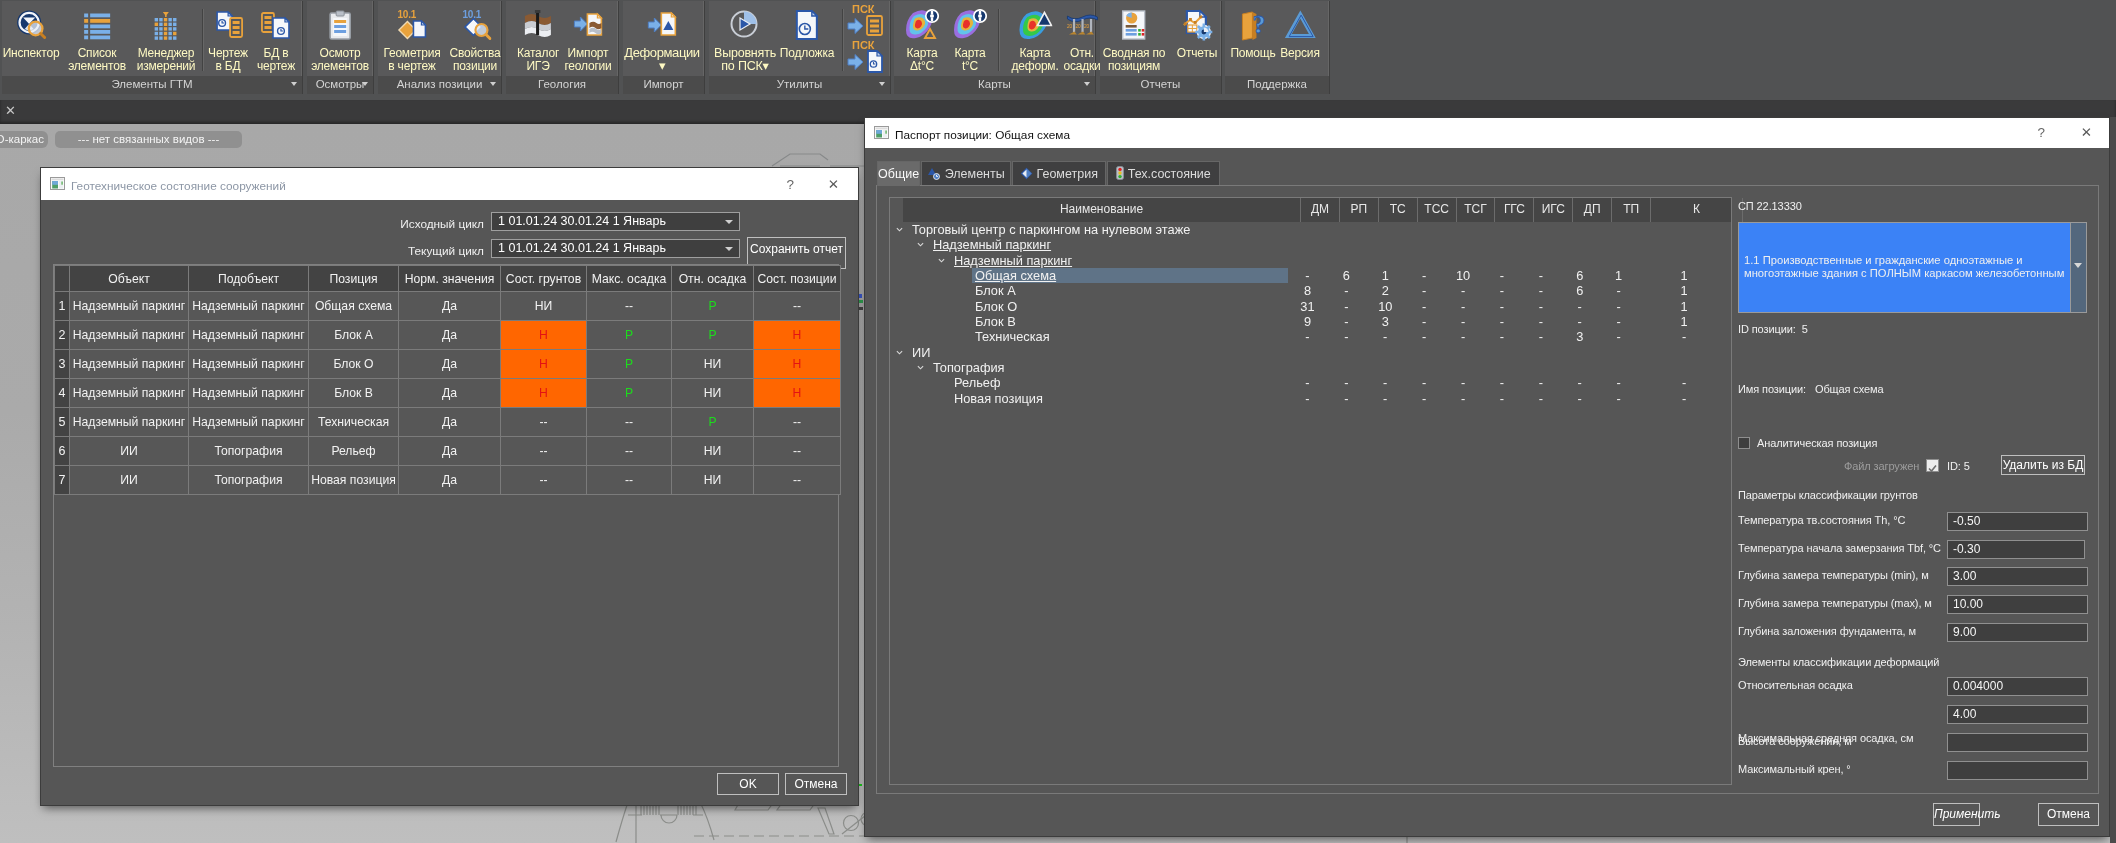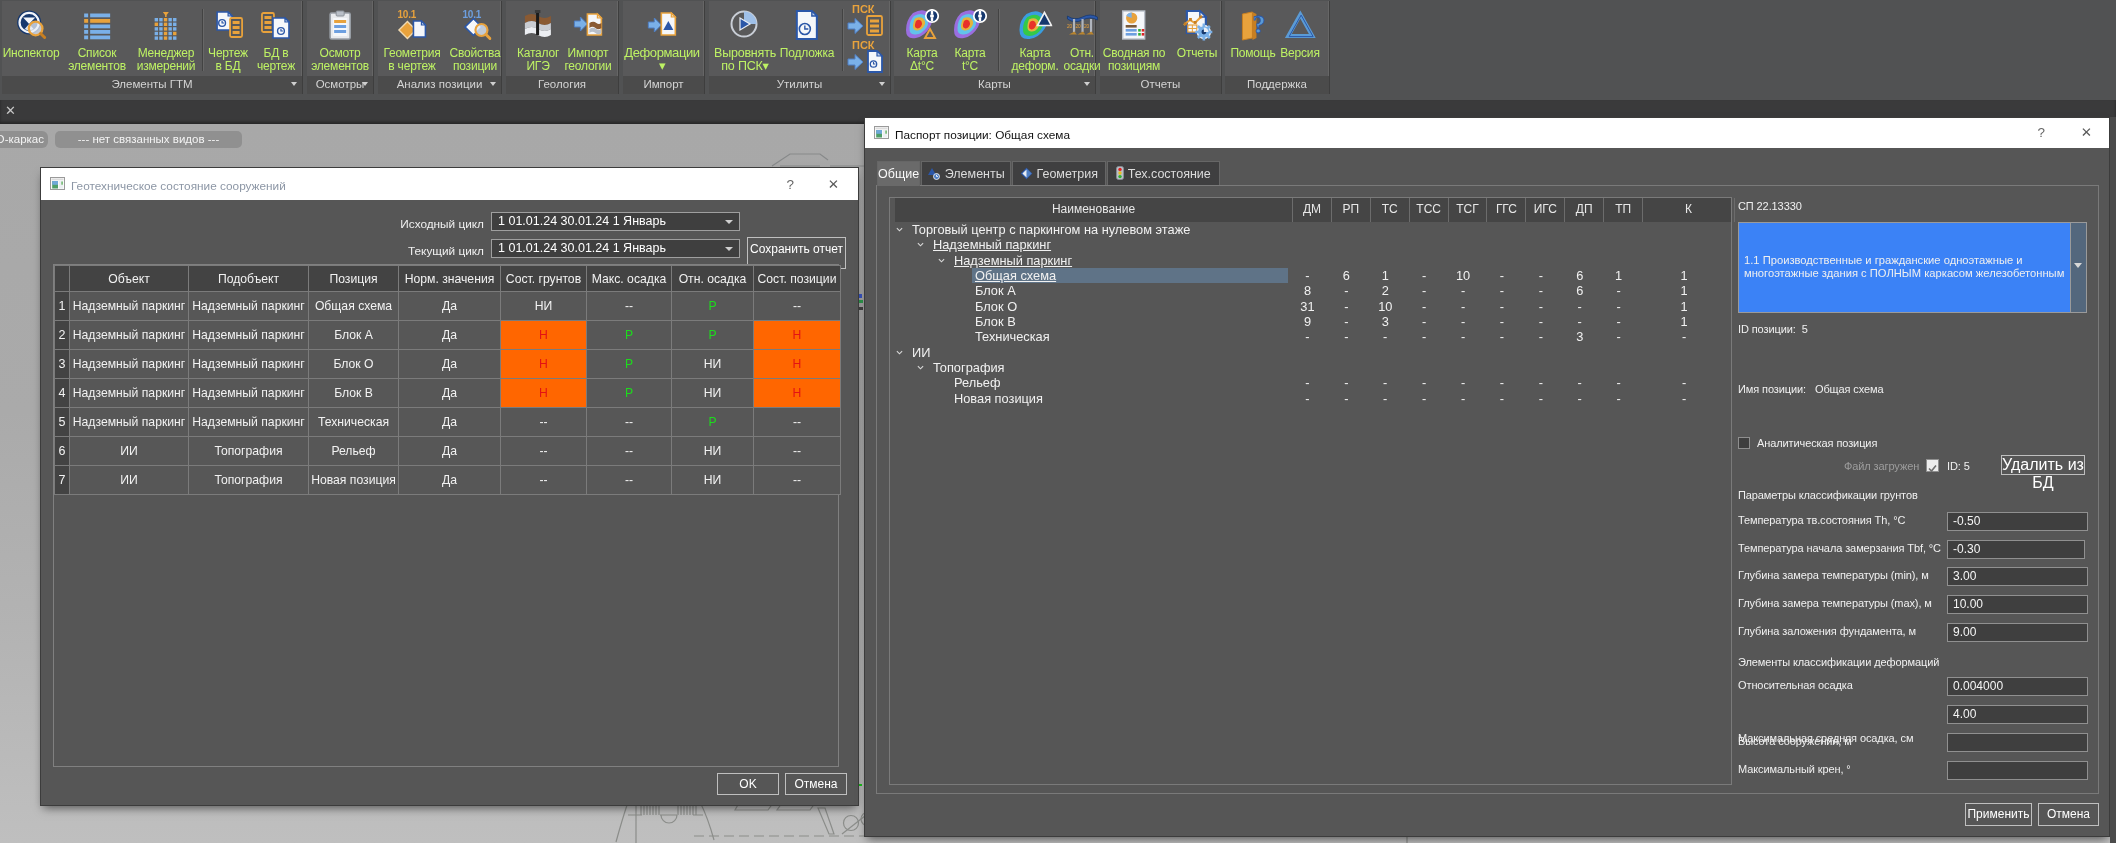--- a/index.html
+++ b/index.html
@@ -3,21 +3,21 @@
 <meta charset="utf-8">
 <style>
 * { margin:0; padding:0; box-sizing:border-box; }
 html,body { width:2116px; height:843px; overflow:hidden; }
 body { font-family:"Liberation Sans",sans-serif; position:relative; background:#a9a9a9; }
 
 #ribbon { position:absolute; left:0; top:0; width:2116px; height:100px; background:#515253; }
 .rg { position:absolute; top:1px; height:93px; background:#59595a; border-right:1px solid #3e3e3e; box-shadow:inset -1px 0 0 #666; }
 .rg .gl { position:absolute; left:0; right:0; bottom:0; height:18px; background:#4b4b4b; color:#d4d4d4; font-size:11.5px; text-align:center; line-height:17px; }
 .rg .gl .ga { position:absolute; right:5px; top:6px; width:0; height:0; border-left:3.5px solid transparent; border-right:3.5px solid transparent; border-top:4px solid #cfcfcf; }
-.ri { position:absolute; top:8px; text-align:center; color:#bef264; font-size:12px; letter-spacing:-0.2px; line-height:12.5px; z-index:2; transform:translateX(-50%); white-space:nowrap; }
+.ri { position:absolute; top:8px; text-align:center; color:#fef9c3; font-size:12px; letter-spacing:-0.2px; line-height:12.5px; z-index:2; transform:translateX(-50%); white-space:nowrap; }
 .ri svg { display:block; margin:0 auto 6px; }
 .rsep { position:absolute; top:8px; width:1px; height:62px; background:#434343; box-shadow:1px 0 0 #676767; }
 #tabstrip { position:absolute; left:0; top:100px; width:2116px; height:24px; background:#3a3a3b; box-shadow:0 -2px 3px rgba(0,0,0,.35) inset; }
 #tabstrip .x { position:absolute; left:5px; top:3px; color:#c9c9c9; font-size:13px; }
 
 #cv { position:absolute; left:0; top:124px; width:2116px; height:719px; background:linear-gradient(180deg,#a8a8a8 0%,#aaaaaa 40%,#b3b3b3 70%,#bfbfbf 100%); }
 .chip { position:absolute; top:7px; height:17px; background:#909090; color:#f4f4f4; font-size:11.5px; line-height:16px; text-align:center; border-radius:5px; }
 
 .dlg { position:absolute; background:#565656; border:1px solid #3c3c3c; box-shadow:0 5px 9px -3px rgba(0,0,0,.55); }
 .tbar { position:absolute; left:0; top:0; right:0; background:#ffffff; }
@@ -42,21 +42,21 @@
 #t1 td.or { background:#ff6600; color:#e31313; }
 #t1 .gr { color:#1ddb1d; }
 
 #d2 { left:864px; top:117px; width:1246px; height:720px; }
 #d2 .tbar { height:30px; }
 #d2t { position:absolute; left:30px; top:10px; color:#111; font-size:11.8px; }
 .tab { position:absolute; top:43px; height:24px; background:#3f3f40; border:1px solid #666; border-bottom:none; color:#dcdcdc; font-size:12.5px; line-height:25px; text-align:center; }
 .tab.act { background:#6a6a6a; color:#fafafa; z-index:3; height:25px; }
 #pane { position:absolute; left:11px; top:67px; width:1223px; height:609px; border:1px solid #7a7a7a; }
 #tree { position:absolute; left:12px; top:11px; width:843px; height:588px; border:1px solid #7a7a7a; background:#565656; }
-#tree .hd { position:absolute; left:5px; top:0; right:0; height:24px; background:#454545; }
+#tree .hd { position:absolute; left:13px; top:0; right:0; height:24px; background:#454545; }
 #tree .hc { position:absolute; top:0; height:24px; border-right:1px solid #6c6c6c; color:#e8e8e8; font-size:12px; line-height:23px; text-align:center; }
 .trow { position:absolute; height:16px; color:#f1f1f1; font-size:12.8px; line-height:15px; white-space:nowrap; }
 .trow .cell { position:absolute; text-align:center; }
 .tarr { position:absolute; top:4px; width:7px; height:7px; }
 .sel { position:absolute; background:#5f7387; }
 .und { text-decoration:underline; }
 
 .plbl { position:absolute; color:#f0f0f0; font-size:11px; letter-spacing:-0.1px; white-space:nowrap; }
 .inp { position:absolute; background:#3f3f3f; border:1px solid #909090; color:#f5f5f5; font-size:12px; line-height:17px; padding-left:5px; }
 #redge { position:absolute; left:2110px; top:117px; width:6px; height:726px; background:#4b4b4b; }
@@ -659,21 +659,21 @@
       </div>
       <div class="plbl" style="left:861px;top:137px;">ID позиции:&nbsp; 5</div>
       <div class="plbl" style="left:861px;top:197px;">Имя позиции:&nbsp;&nbsp; Общая схема</div>
       <div style="position:absolute;left:861px;top:251px;width:12px;height:12px;background:#3f3f3f;border:1px solid #8f8f8f;"></div>
       <div class="plbl" style="left:880px;top:251px;">Аналитическая позиция</div>
       <div class="plbl" style="left:967px;top:274px;color:#9d9d9d;">Файл загружен</div>
       <div style="position:absolute;left:1049px;top:273px;width:13px;height:13px;background:#ededed;border:1px solid #8f8f8f;"><svg width="11" height="11" viewBox="0 0 11 11">
           <path d="M2 5.5 L4.5 8 L9 2.5" stroke="#6f6f6f" stroke-width="1.6" fill="none"></path>
         </svg></div>
       <div class="plbl" style="left:1070px;top:274px;">ID: 5</div>
-      <div class="btn" style="left:1124px;top:269px;width:84px;height:20px;line-height:18px;font-size:16px;">Удалить из БД</div>
+      <div class="btn" style="left:1124px;top:269px;width:84px;height:20px;line-height:18px;font-size:12px;">Удалить из БД</div>
       <div class="plbl" style="left:861px;top:303px;">Параметры классификации грунтов</div>
       <div class="plbl" style="left:861px;top:328px;">Температура тв.состояния Th, °С</div>
       <div class="inp" style="left:1070px;top:326px;width:141px;height:19px;">-0.50</div>
       <div class="plbl" style="left:861px;top:356px;">Температура начала замерзания Tbf, °С</div>
       <div class="inp" style="left:1070px;top:354px;width:138px;height:19px;">-0.30</div>
       <div class="plbl" style="left:861px;top:383px;">Глубина замера температуры (min), м</div>
       <div class="inp" style="left:1070px;top:381px;width:141px;height:19px;">3.00</div>
       <div class="plbl" style="left:861px;top:411px;">Глубина замера температуры (max), м</div>
       <div class="inp" style="left:1070px;top:409px;width:141px;height:19px;">10.00</div>
       <div class="plbl" style="left:861px;top:439px;">Глубина заложения фундамента, м</div>
@@ -681,16 +681,16 @@
       <div class="plbl" style="left:861px;top:470px;">Элементы классификации деформаций</div>
       <div class="plbl" style="left:861px;top:493px;">Относительная осадка</div>
       <div class="inp" style="left:1070px;top:491px;width:141px;height:19px;">0.004000</div>
       <div class="plbl" style="left:861px;top:546px;">Максимальная средняя осадка, см</div>
       <div class="inp" style="left:1070px;top:519px;width:141px;height:19px;">4.00</div>
       <div class="plbl" style="left:861px;top:549px;">Высота сооружения, м</div>
       <div class="inp" style="left:1070px;top:547px;width:141px;height:19px;"></div>
       <div class="plbl" style="left:861px;top:577px;">Максимальный крен, °</div>
       <div class="inp" style="left:1070px;top:575px;width:141px;height:19px;"></div>
     </div>
-    <div class="btn" style="left:1100px;top:685px;width:67px;height:23px;line-height:21px;">Применить</div>
+    <div class="btn" style="left:1068px;top:685px;width:47px;height:23px;line-height:21px;font-style:italic;">Применить</div>
     <div class="btn" style="left:1173px;top:685px;width:61px;height:23px;line-height:21px;">Отмена</div>
   </div>
 <div id="redge"></div>
 
 </body></html>

